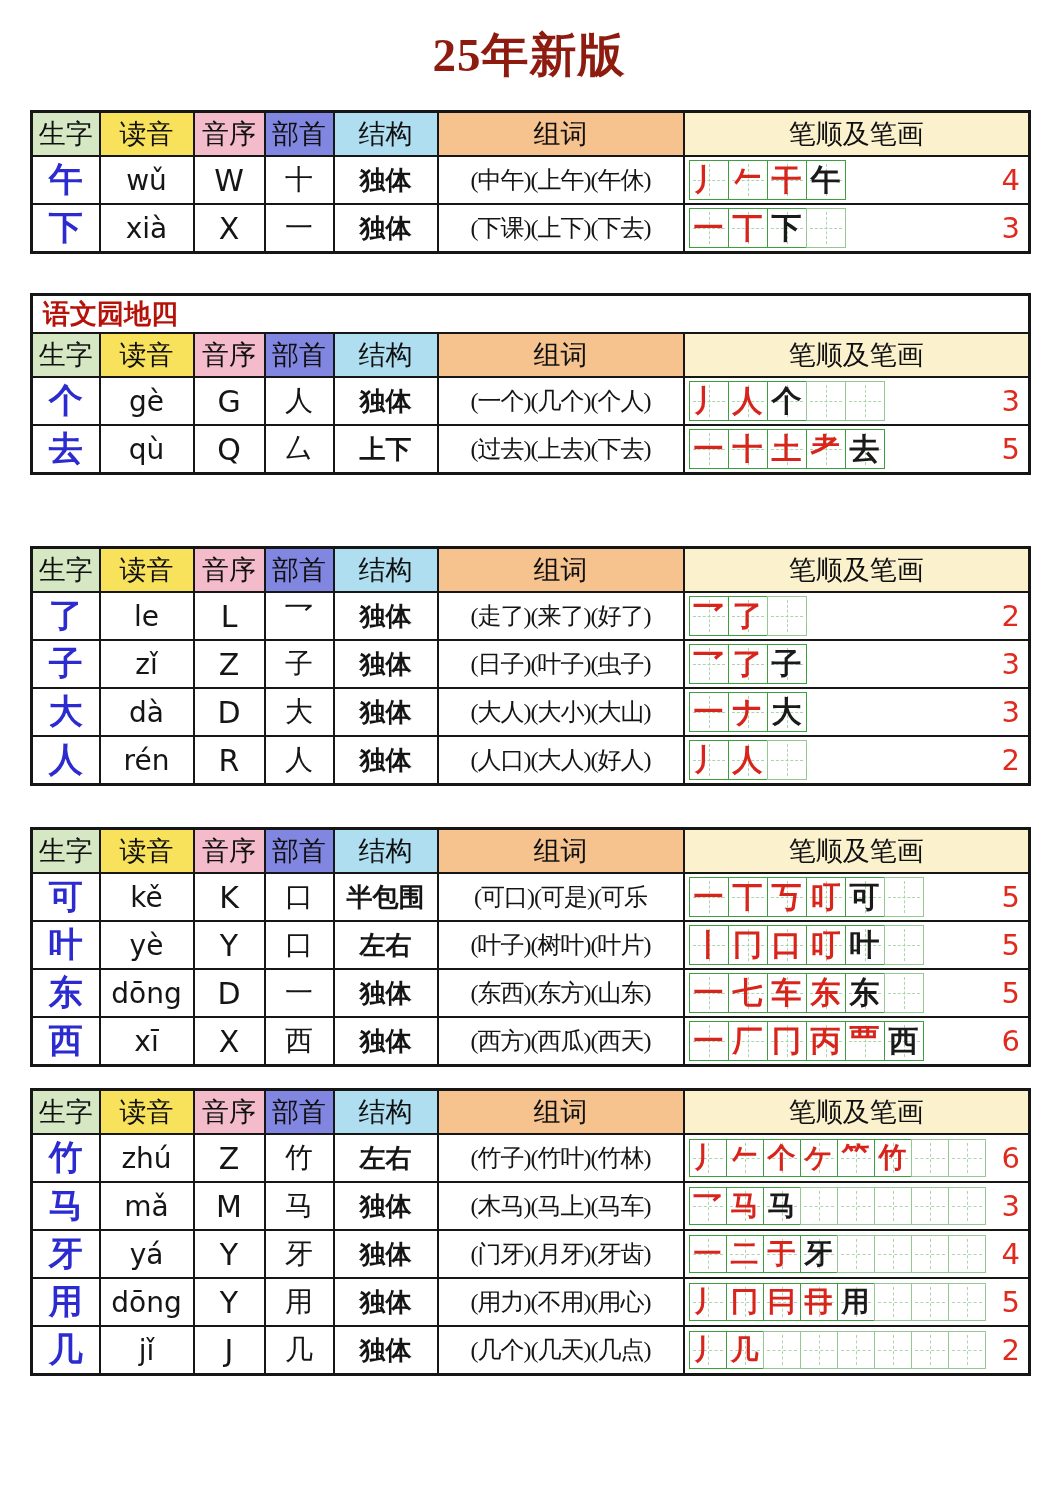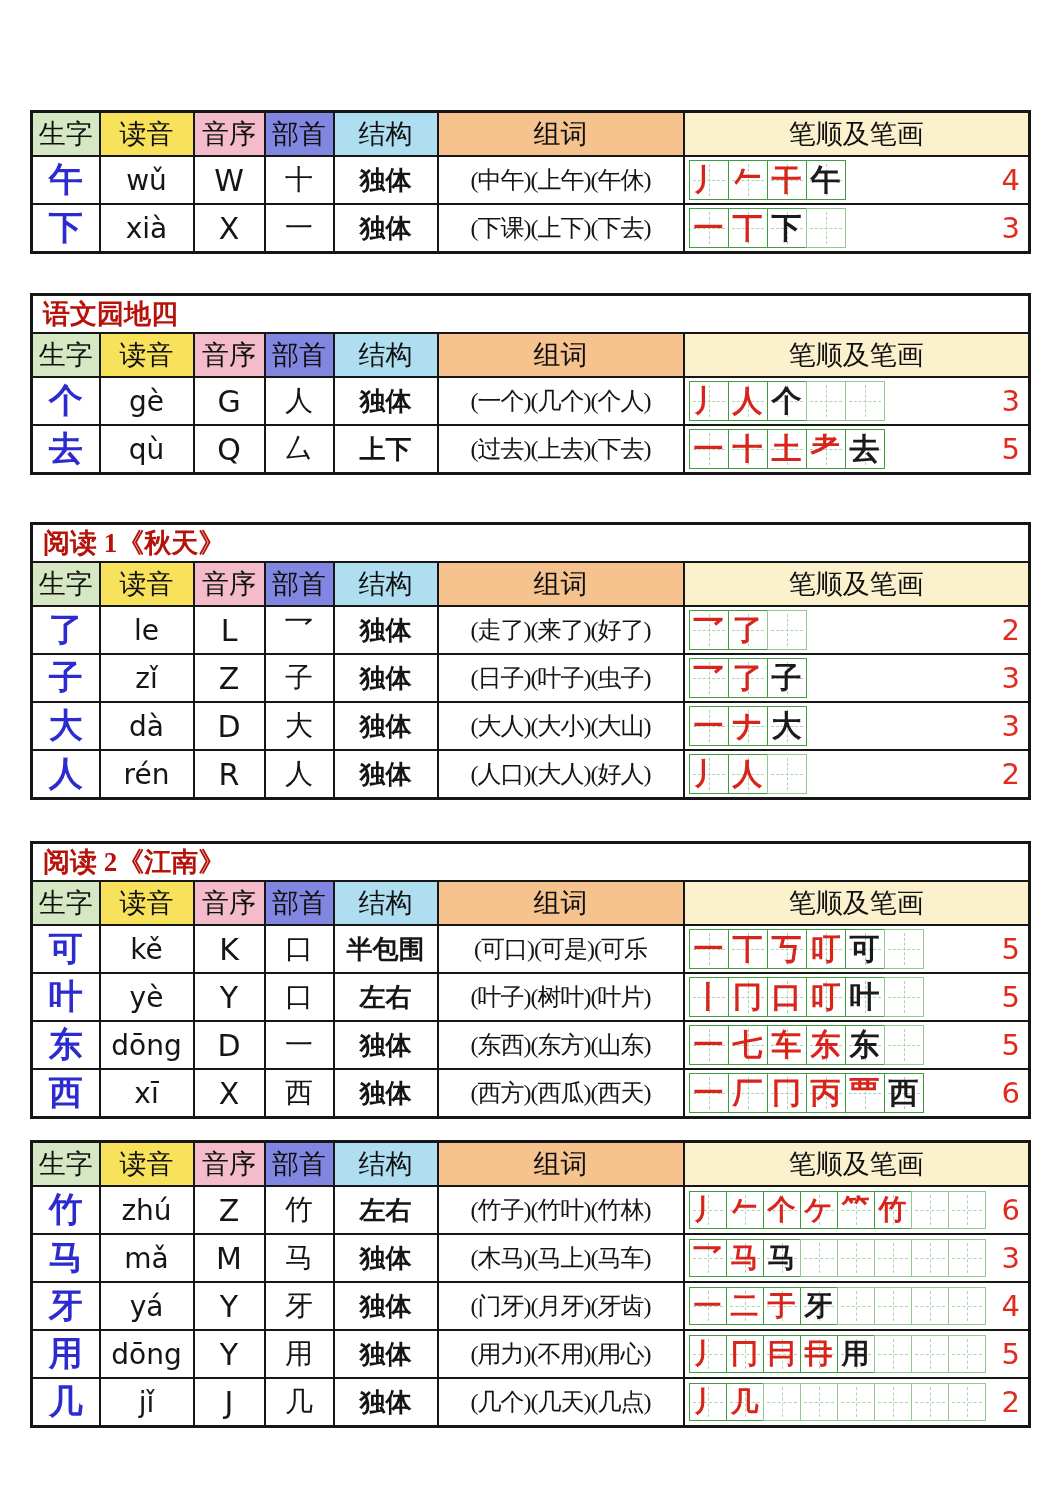--- a/index.html
+++ b/index.html
@@ -12,21 +12,21 @@
     font-weight:bold;font-size:47px;letter-spacing:1px;margin:0;
     font-family:"Liberation Serif","DejaVu Serif",serif;
   }
   .t-red{color:#8e1b10;}
   .t-black{color:#0d0d0d;}
   table.sec{
     border-collapse:collapse;width:998px;margin-left:30px;table-layout:fixed;
     border:3px solid #161616;background:#fff;
   }
   .sec-0{margin-bottom:39px;}
-  .sec-1{margin-bottom:47px;}
+  .sec-1{margin-bottom:71px;}
   .sec-2{margin-bottom:41px;}
   .sec-3{margin-bottom:21px;}
   td,th{border:2px solid #161616;padding:0;text-align:center;vertical-align:middle;overflow:hidden;}
   .sec-title{
     height:36px;text-align:left;padding-left:10px;
     font-weight:bold;font-size:27px;color:#b5130a;background:#ffffff;
   }
   .head-row th{height:42px;font-weight:normal;font-size:27px;color:#101010;}
   tr.data td{height:44px;}
   .sec-4 tr.data td{height:42px;}
@@ -53,20 +53,21 @@
   .glyph.black{color:#1a1a1a;}
   .count{
     margin-left:auto;color:#e02a1e;font-size:29px;
     font-family:"DejaVu Sans","Liberation Sans",sans-serif;padding-left:6px;
   }
 </style>
 </head>
 <body>
 
 <h1 class="title">
+  <span class="t-red">25年新版</span>
 </h1>
 
 <div id="tables">
   <table class="sec sec-0">
     <colgroup>
       <col style="width:68px">
         <col style="width:94px">
         <col style="width:71px">
       <col style="width:69px">
         <col style="width:104px">
@@ -224,23 +225,20 @@
     <colgroup>
       <col style="width:68px">
         <col style="width:94px">
         <col style="width:71px">
       <col style="width:69px">
         <col style="width:104px">
         <col style="width:246px">
       <col style="width:346px">
     </colgroup>
     <tbody>
-      <tr>
-        <td class="sec-title" colspan="7">阅读 1《秋天》</td>
-      </tr>
       <tr class="head-row">
           <th style="background: rgb(214, 232, 195);">生字</th>
           <th style="background: rgb(248, 226, 91);">读音</th>
           <th style="background: rgb(244, 188, 203);">音序</th>
           <th style="background: rgb(129, 134, 225);">部首</th>
           <th style="background: rgb(174, 222, 240);">结构</th>
           <th style="background: rgb(246, 194, 141);">组词</th>
           <th style="background: rgb(252, 241, 205);">笔顺及笔画</th>
         </tr>
     <tr class="data">
@@ -342,23 +340,20 @@
     <colgroup>
       <col style="width:68px">
         <col style="width:94px">
         <col style="width:71px">
       <col style="width:69px">
         <col style="width:104px">
         <col style="width:246px">
       <col style="width:346px">
     </colgroup>
     <tbody>
-      <tr>
-        <td class="sec-title" colspan="7">阅读 2《江南》</td>
-      </tr>
       <tr class="head-row">
           <th style="background: rgb(214, 232, 195);">生字</th>
           <th style="background: rgb(248, 226, 91);">读音</th>
           <th style="background: rgb(244, 188, 203);">音序</th>
           <th style="background: rgb(129, 134, 225);">部首</th>
           <th style="background: rgb(174, 222, 240);">结构</th>
           <th style="background: rgb(246, 194, 141);">组词</th>
           <th style="background: rgb(252, 241, 205);">笔顺及笔画</th>
         </tr>
     <tr class="data">

